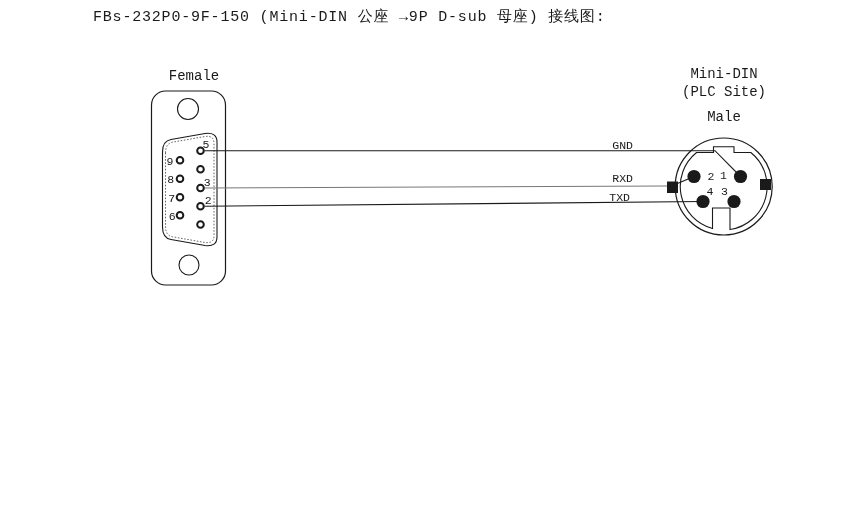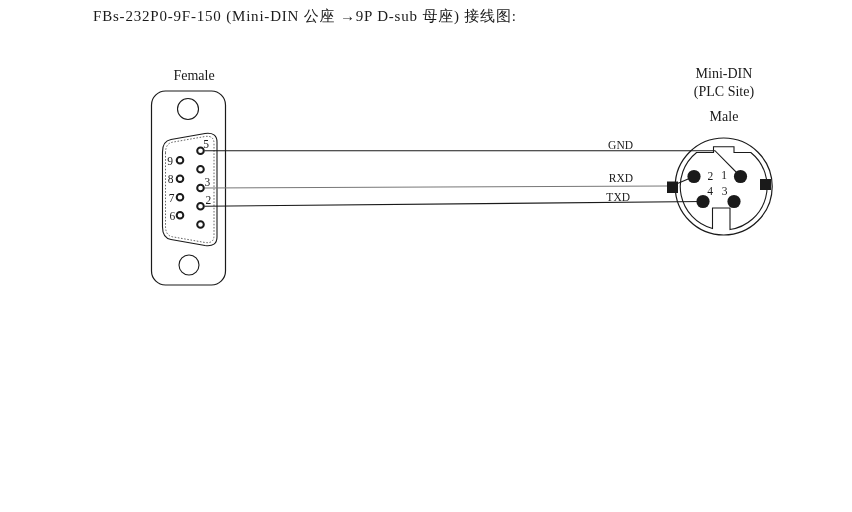--- a/index.html
+++ b/index.html
@@ -1,18 +1,18 @@
 <!DOCTYPE html>
 <html><head>
 <meta charset="utf-8">
 <style>
   html,body{margin:0;padding:0;background:#fff;}
   .canvas{
     position:relative;width:852px;height:512px;background:#fff;overflow:hidden;
-    font-family:Liberation Serif, serif;
+    font-family:Liberation Mono, monospace;
   }
   svg text{fill:#1a1a1a;}
   .title-text{font-size:15px;letter-spacing:0.8px;}
   .conn-label{font-size:14px;}
   .wire-label{font-size:11.5px;}
   .pin-num{font-size:11.5px;}
 </style>
 </head>
 <body>
 

